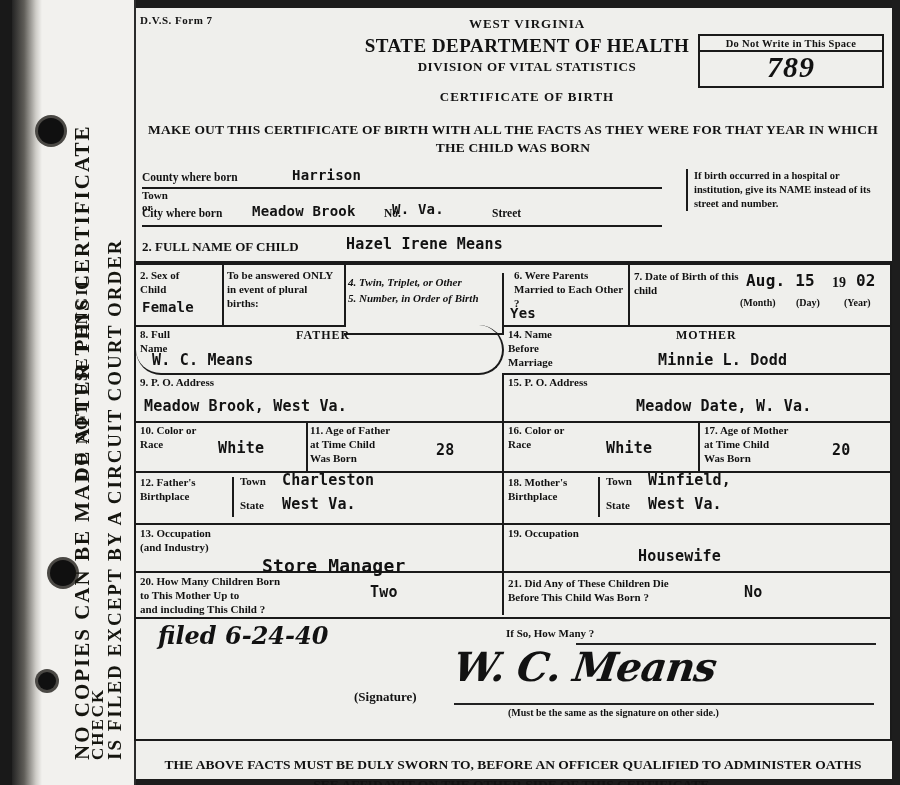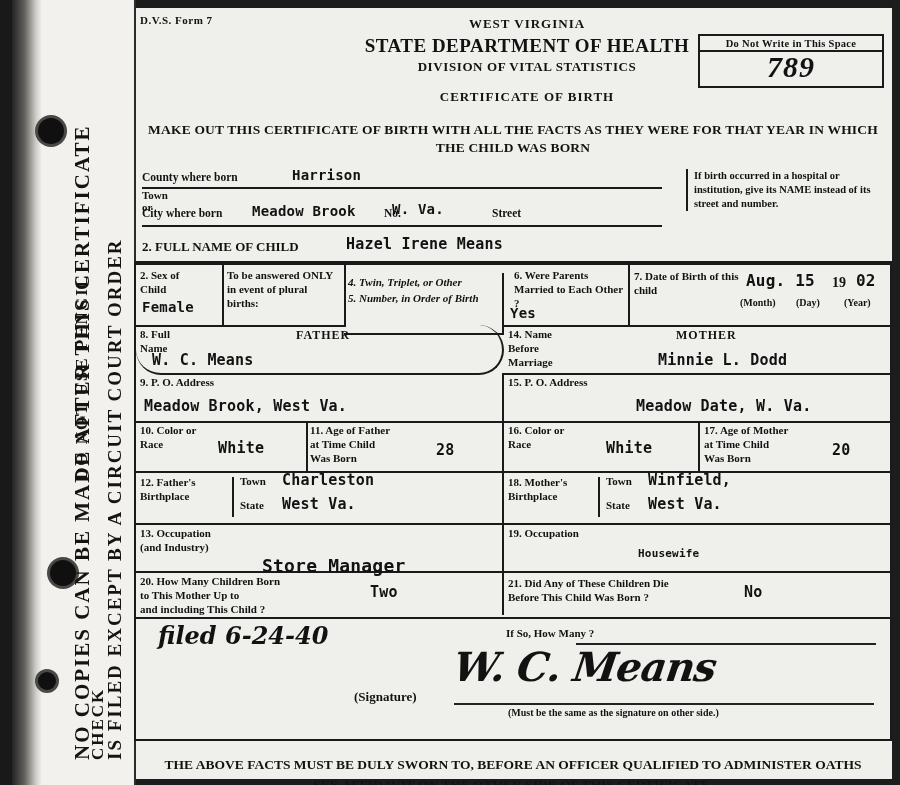--- a/index.html
+++ b/index.html
@@ -286,21 +286,21 @@
         <div style="position:absolute;left:96px;top:6px;width:2px;height:40px;background:#1a1a1a;"></div>
       </div>
 
       <div class="cell b-r b-b" style="left:0;top:258px;width:366px;height:48px;">
         <div class="mid" style="position:absolute;left:4px;top:4px;white-space:pre-line;">13.  Occupation
        (and Industry)</div>
         <div class="hand" style="position:absolute;left:126px;top:24px;font-size:18px;margin-top:8px;">Store Manager</div>
       </div>
       <div class="cell b-b" style="left:366px;top:258px;width:388px;height:48px;">
         <div class="mid" style="position:absolute;left:6px;top:4px;">19.  Occupation</div>
-        <div class="hand" style="position:absolute;left:136px;top:24px;font-size:11px;">Housewife</div>
+        <div class="hand" style="position:absolute;left:136px;top:24px;font-size:15px;">Housewife</div>
       </div>
 
       <div class="cell b-r" style="left:0;top:306px;width:366px;height:44px;">
         <div class="mid" style="position:absolute;left:4px;top:4px;white-space:pre-line;">20.  How Many Children Born
        to This Mother Up to
        and including This Child ?</div>
         <div class="hand" style="position:absolute;left:234px;top:12px;font-size:15px;">Two</div>
       </div>
       <div class="cell" style="left:366px;top:306px;width:388px;height:44px;">
         <div class="mid" style="position:absolute;left:6px;top:6px;white-space:pre-line;">21.  Did Any of These Children Die

